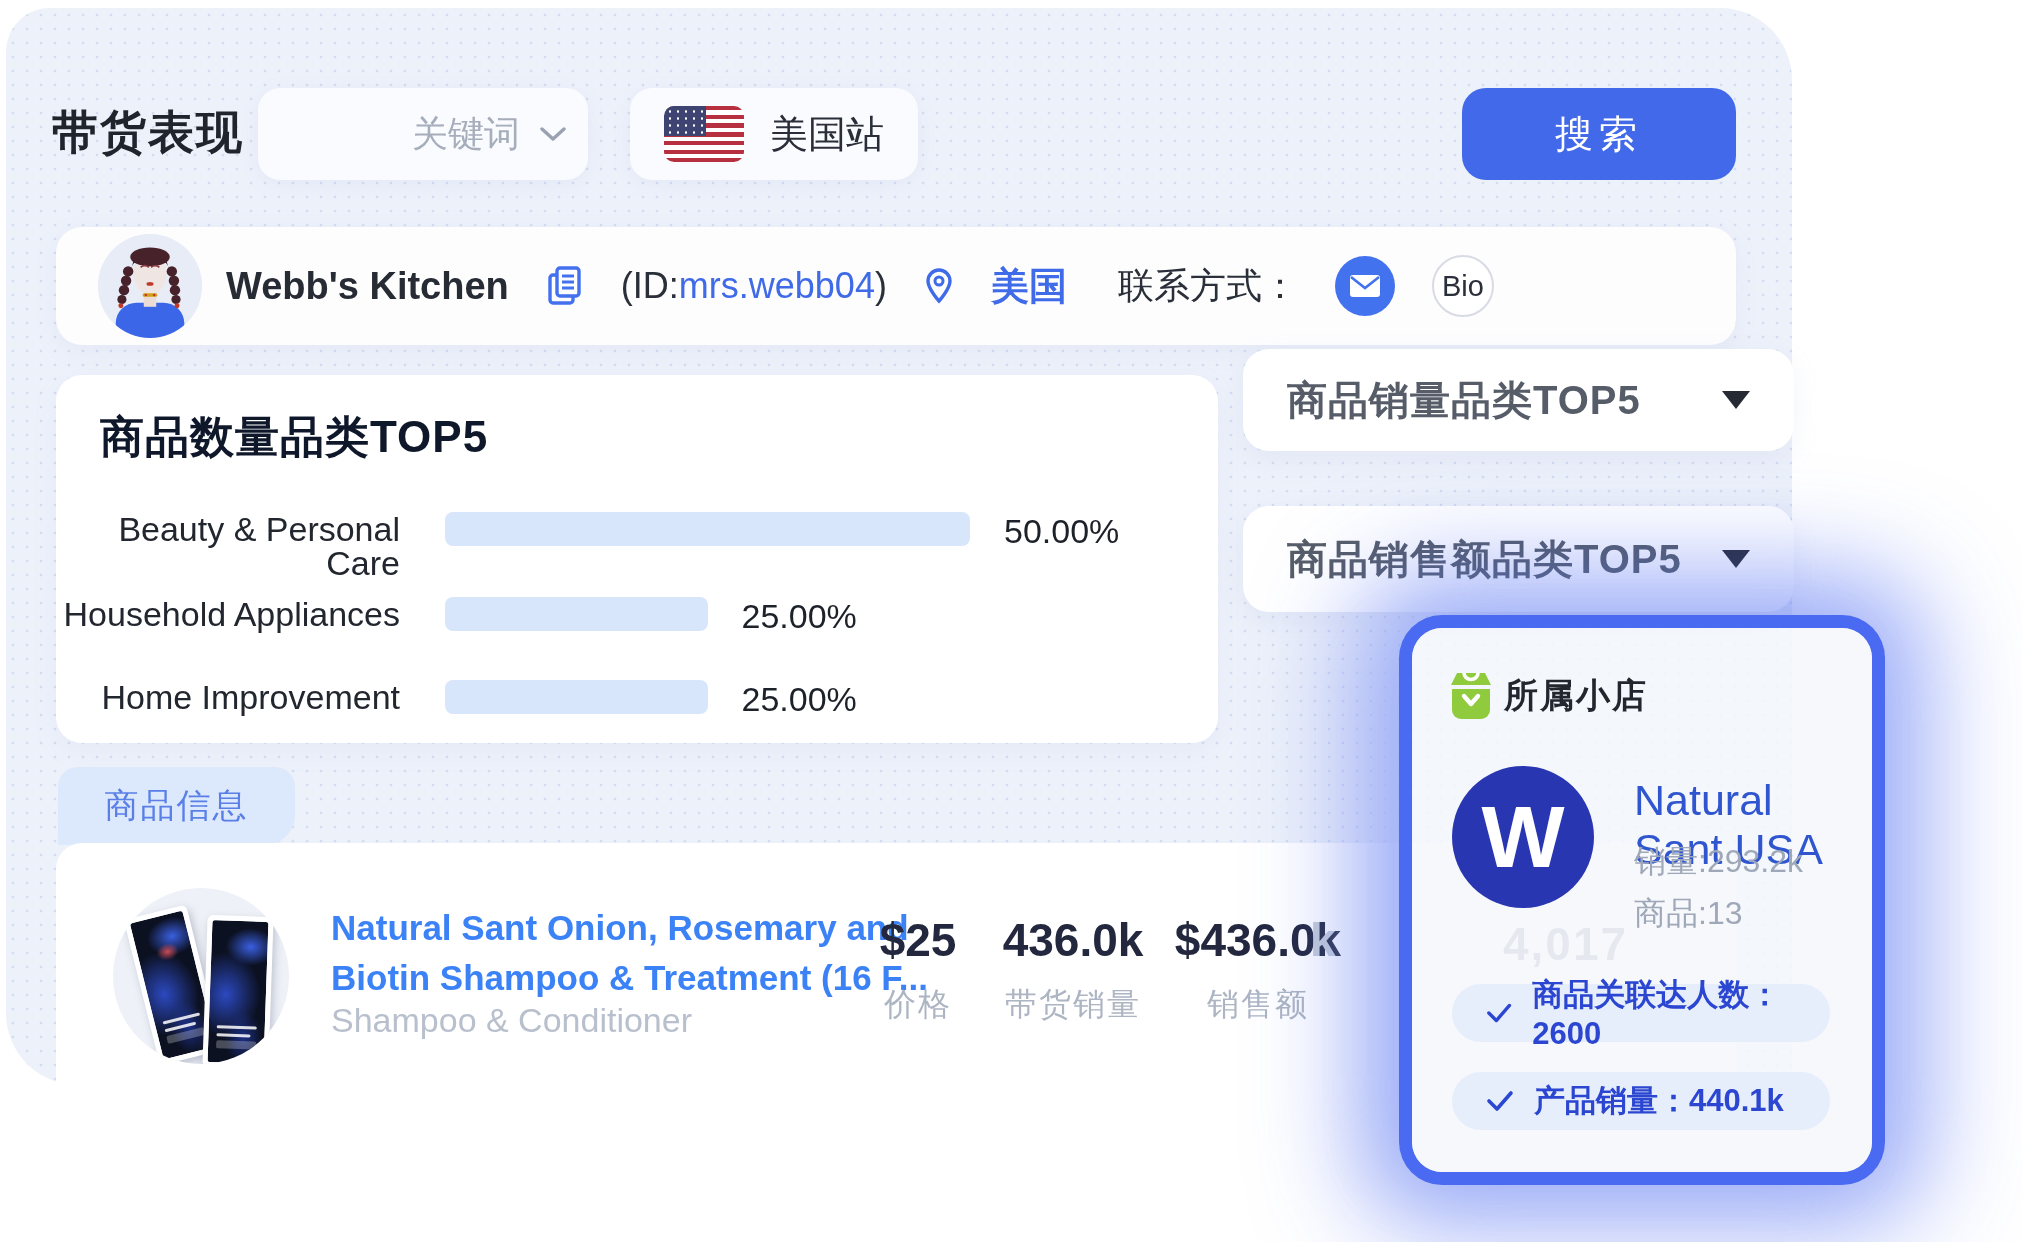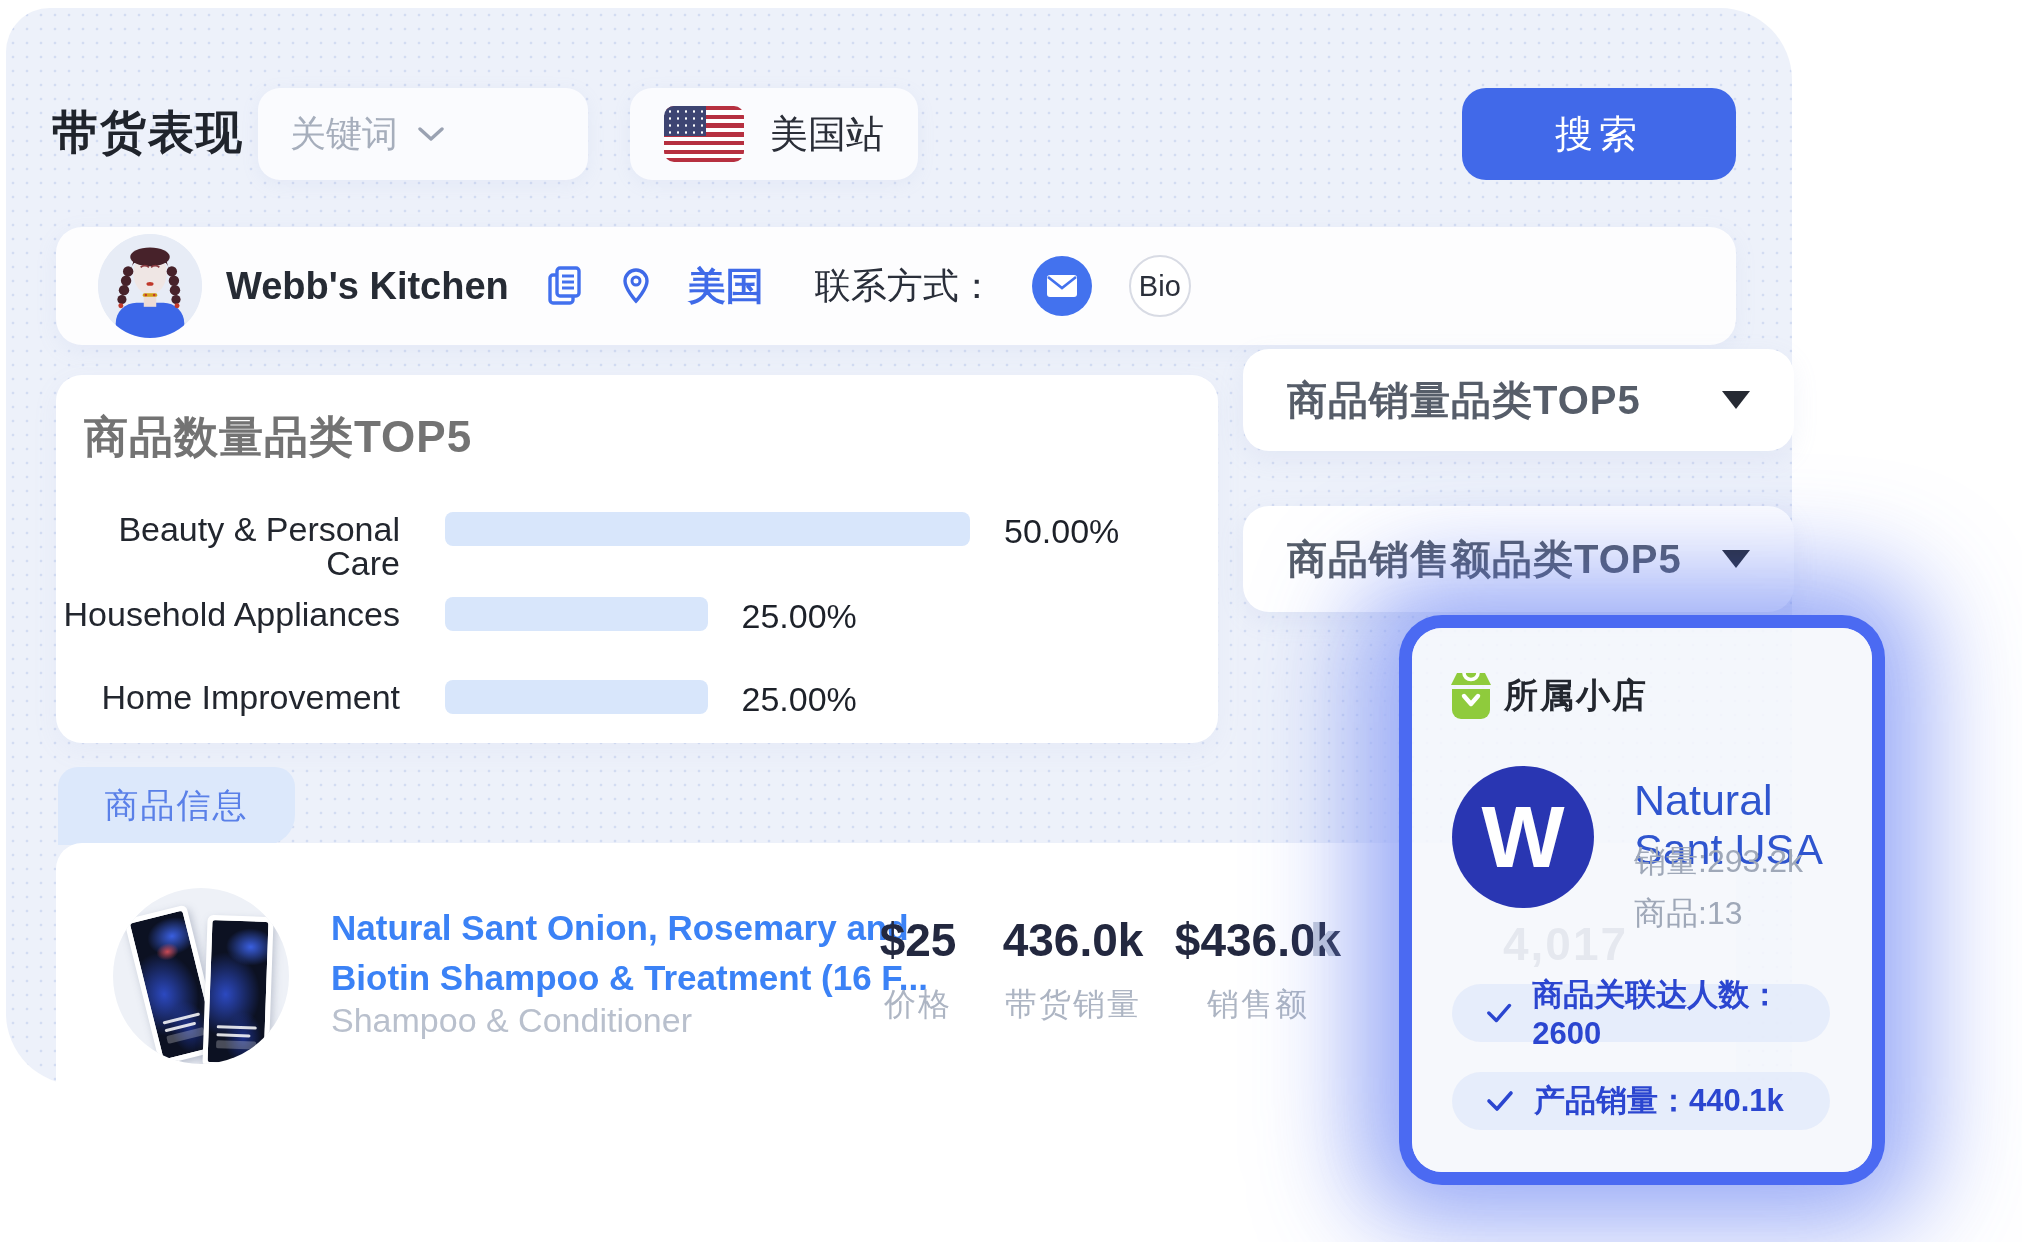--- a/index.html
+++ b/index.html
@@ -14,21 +14,21 @@
     background-size:14px 14px;
     border-radius:44px 72px 0 72px;
   }
 
   
   .page-title { position:absolute; left:52px; top:102px; font-size:46px; font-weight:700; color:#20242c; letter-spacing:2px; }
   .select-box {
     position:absolute; top:88px; height:92px; background:#fafbfe; border-radius:22px;
     display:flex; align-items:center; box-shadow:0 4px 18px rgba(150,168,215,0.10);
   }
-  .kw-box { left:258px; width:330px; padding:0 32px; gap:20px; }
+  .kw-box { left:258px; width:330px; padding:0 22px; gap:20px;justify-content:flex-end; }
   .kw-text { font-size:36px; color:#a6aebc; }
   .site-box { left:630px; width:288px; padding:0 34px; gap:26px; }
   .site-text { font-size:38px; color:#2a2e38; }
   .flag { position:relative; width:80px; height:56px; border-radius:10px; overflow:hidden; flex:0 0 auto;
     background:repeating-linear-gradient(180deg,#b63040 0 4.4px,#ffffff 4.4px 8.7px); }
   .flag .canton { position:absolute; left:0; top:0; width:42px; height:30px; background-color:#3d4472;
     background-image:radial-gradient(#ffffff 1.1px, transparent 1.5px); background-size:8px 7px; background-position:2px 2px; }
   .search-btn {
     position:absolute; left:1462px; top:88px; width:274px; height:92px; border-radius:24px;
     background:#4169e9; color:#ffffff; font-size:38px; display:flex; align-items:center; justify-content:center;
@@ -46,21 +46,21 @@
   .p-dark { font-size:36px; color:#2a2f3a; }
   .p-link { font-size:36px; color:#3f6ae8; }
   .p-contact { font-size:36px; color:#2a2f3a; margin-left:14px; }
   .mail-circle { width:60px; height:60px; border-radius:50%; background:#4372ee; display:flex; align-items:center; justify-content:center; }
   .bio-circle { width:62px; height:62px; border-radius:50%; background:#ffffff; border:2px solid #d8dbe4;
     display:flex; align-items:center; justify-content:center; font-size:29px; color:#2a2f3a; }
 
   
   .chart-card { position:absolute; left:56px; top:375px; width:1162px; height:368px; background:#ffffff; border-radius:26px;
     box-shadow:0 8px 26px rgba(150,168,215,0.08); }
-  .chart-title { position:absolute; left:84px; top:408px; font-size:44px; font-weight:700; color:#737373; letter-spacing:1px; }
+  .chart-title { position:absolute; left:100px; top:408px; font-size:44px; font-weight:700; color:#0f172a; letter-spacing:1px; }
   .bar-label { position:absolute; left:40px; width:360px; height:34px; line-height:34px; text-align:right;
     font-size:34px; color:#22262e; }
   .bar { position:absolute; left:445px; height:34px; border-radius:8px; background:#d8e6fb; }
   .bar-pct { position:absolute; height:40px; line-height:38px; font-size:34px; color:#1d2129; }
   .r0 { top:512px; } .r1 { top:597px; } .r2 { top:680px; }
 
   
   .dd-card { position:absolute; left:1243px; width:551px; background:#ffffff; border-radius:26px;
     display:flex; align-items:center; justify-content:space-between; padding:0 44px;
     box-shadow:0 8px 26px rgba(150,168,215,0.12); cursor:pointer; }
@@ -179,20 +179,21 @@
     </div>
     <div class="profile-items">
       <span class="p-name">Webb's Kitchen</span>
       <svg class="icon-svg" width="38" height="42" viewBox="0 0 38 42">
         <rect x="11" y="3" width="22" height="28" rx="3" fill="none" stroke="#4270ee" stroke-width="3.4"></rect>
         <path d="M27 31 v4 a3 3 0 0 1 -3 3 h-17 a3 3 0 0 1 -3 -3 v-22 a3 3 0 0 1 3 -3 h4" fill="none" stroke="#4270ee" stroke-width="3.4"></path>
         <line x1="16" y1="11" x2="28" y2="11" stroke="#4270ee" stroke-width="3"></line>
         <line x1="16" y1="17" x2="28" y2="17" stroke="#4270ee" stroke-width="3"></line>
         <line x1="16" y1="23" x2="28" y2="23" stroke="#4270ee" stroke-width="3"></line>
       </svg>
+      <span class="p-dark"><span>(ID:</span><span class="p-link">mrs.webb04</span><span>)</span></span>
       <svg class="icon-svg" width="30" height="38" viewBox="0 0 30 38">
         <path d="M15 3 a11 11 0 0 1 11 11 c0 8 -11 20 -11 20 s-11 -12 -11 -20 a11 11 0 0 1 11 -11 z" fill="none" stroke="#3f6ae8" stroke-width="3.4"></path>
         <circle cx="15" cy="14" r="4" fill="none" stroke="#3f6ae8" stroke-width="3"></circle>
       </svg>
       <span class="p-link" style="font-weight:700; font-size:38px;">美国</span>
       <span class="p-contact">联系方式：</span>
       <span class="mail-circle">
         <svg class="icon-svg" width="32" height="24" viewBox="0 0 32 24">
           <rect x="1" y="1" width="30" height="22" rx="3" fill="#ffffff"></rect>
           <polyline points="2,3 16,14 30,3" fill="none" stroke="#4372ee" stroke-width="2.6"></polyline>

